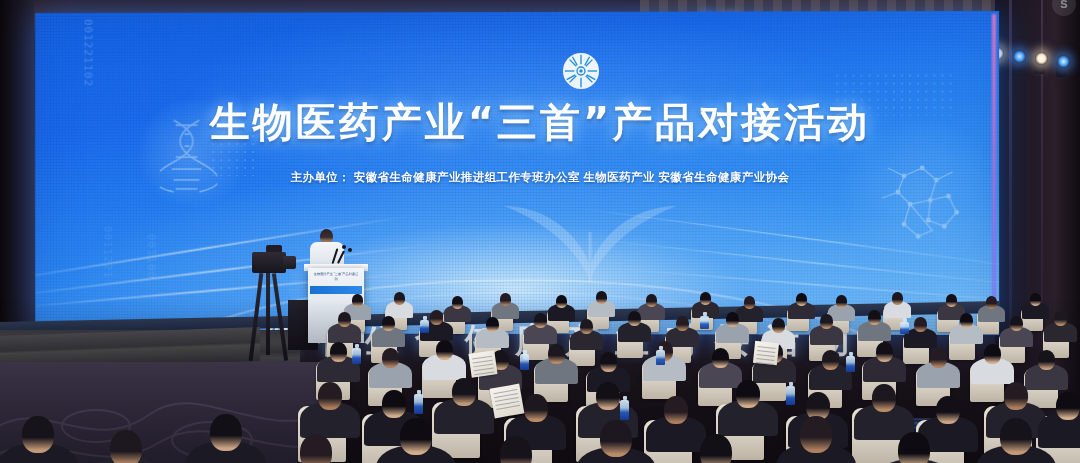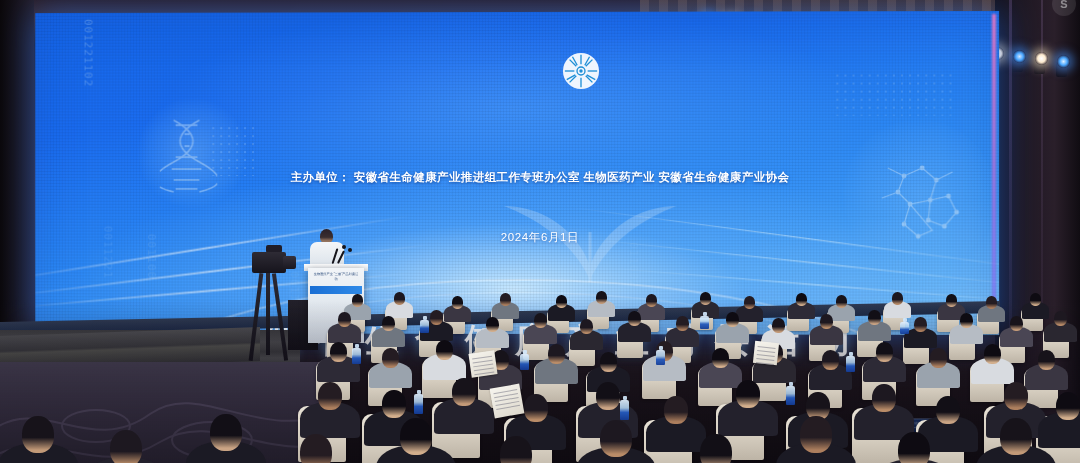--- a/index.html
+++ b/index.html
@@ -418,22 +418,22 @@
       <line x1="32" y1="8" x2="25" y2="15"></line>
         <line x1="15" y1="25" x2="8" y2="32"></line>
       <line x1="11" y1="5" x2="16" y2="14"></line>
         <line x1="29" y1="5" x2="24" y2="14"></line>
       <line x1="5" y1="29" x2="14" y2="24"></line>
         <line x1="35" y1="29" x2="26" y2="24"></line>
     </g>
     <circle cx="20" cy="20" r="1.8" fill="#1f8fd6"></circle>
   </svg>
 
+  <div class="main-title">生物医药产业“三首”产品对接活动</div>
   <div class="sub-title">主办单位： 安徽省生命健康产业推进组工作专班办公室  生物医药产业  安徽省生命健康产业协会</div>
-  <div class="date-line">2024年6月1日</div>
   <div class="lower-banner">安徽省生命健康产业对接活动</div>
 
   <div class="stage-front2"></div>
   <div class="stage-front"></div>
   <div class="stage-step"></div>
   <div class="carpet"></div>
   <svg class="carpet-pattern" viewBox="0 0 330 101" preserveAspectRatio="none">
     <g stroke="#b9a8d6" stroke-width="2" fill="none" opacity=".8">
       <path d="M-10,70 C40,30 90,96 150,52 C200,16 260,84 340,48"></path>
       <path d="M-10,96 C50,62 96,120 160,80 C215,46 275,106 340,76"></path>

